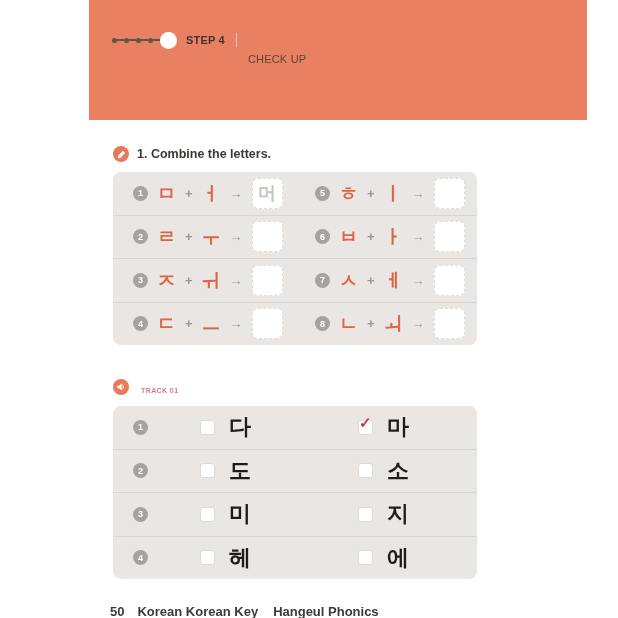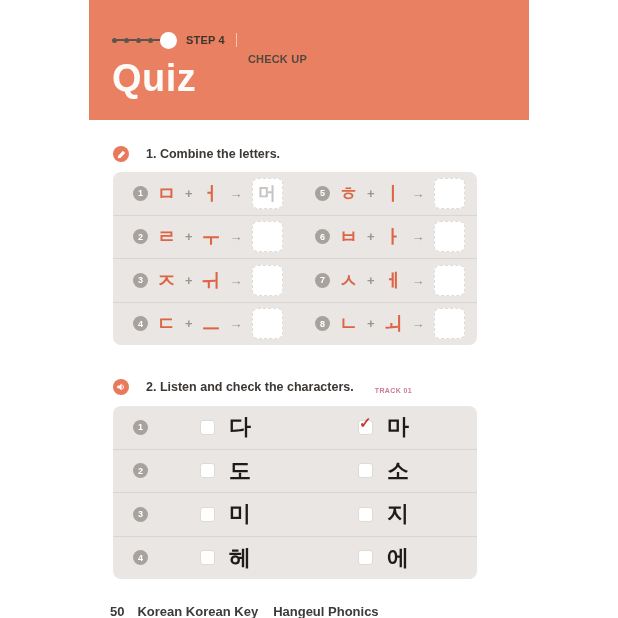--- a/index.html
+++ b/index.html
@@ -1,31 +1,31 @@
 <!DOCTYPE html>
 <html><head>
 <meta charset="utf-8">
 <style>
   html,body{margin:0;padding:0;}
   body{
     width:618px;height:618px;background:#ffffff;position:relative;overflow:hidden;
     font-family:"Liberation Sans", sans-serif;
   }
   
-  .banner{position:absolute;left:89px;top:0;width:440px;height:120px;background:#EA8062;}
+  .banner{position:absolute;left:89px;top:0;width:498px;height:120px;background:#EA8062;}
   .progress-row{position:absolute;left:23px;top:31px;height:18px;display:flex;align-items:center;}
   .pdot{width:5px;height:5px;border-radius:50%;background:#5B544C;flex:none;}
   .pline{width:7px;height:2px;background:#5B544C;flex:none;}
   .bigdot{width:17px;height:17px;border-radius:50%;background:#ffffff;flex:none;}
   .step-label{margin-left:9px;font-size:11px;font-weight:bold;color:#3D362F;letter-spacing:.2px;}
   .vsep{width:1px;height:14px;background:rgba(255,255,255,.55);margin:0 11px;}
-  .check-label{font-size:11px;font-weight:bold;color:#51493F;letter-spacing:.2px;margin-top:37px;}
+  .check-label{font-size:11px;font-weight:normal;color:#51493F;letter-spacing:.2px;margin-top:37px;}
   .quiz-title{position:absolute;left:23px;top:58px;font-size:38px;font-weight:bold;color:#FCFBF8;letter-spacing:.5px;line-height:1.1;}
   
-  .sec-head{position:absolute;left:113px;display:flex;align-items:center;gap:17px;}
+  .sec-head{position:absolute;left:113px;display:flex;align-items:center;gap:8px;}
   .sec-icon{width:16px;height:16px;border-radius:50%;background:#E8795C;display:flex;align-items:center;justify-content:center;flex:none;}
   .sec-title{font-size:12.5px;font-weight:bold;color:#3C3835;}
   .track{font-size:7px;font-weight:bold;color:#CE7A91;margin-left:4px;letter-spacing:.4px;align-self:flex-end;margin-bottom:1px;}
   
   .panel{position:absolute;left:113px;width:364px;height:173px;background:#E9E6E4;border-radius:8px;display:flex;flex-direction:column;overflow:hidden;}
   #panel1{top:172px;}
   #panel2{top:406px;}
   .p1-row{flex:1;display:flex;border-bottom:1px solid #D9D5D2;}
   .p1-row:last-child{border-bottom:none;}
   .p1-cell{width:50%;display:flex;align-items:center;padding-left:20px;gap:9px;box-sizing:border-box;}
@@ -56,21 +56,20 @@
     <span class="pline"></span>
     <span class="pdot"></span>
     <span class="pline"></span>
     <span class="pdot"></span>
     <span class="pline"></span>
     <span class="bigdot"></span>
     <span class="step-label">STEP 4</span>
     <span class="vsep"></span>
     <span class="check-label">CHECK UP</span>
   </div>
-  <div class="quiz-title">Quiz</div>
 </div>
 
 <div class="sec-head" style="top:146px;">
   <span class="sec-icon">
     <svg width="9" height="9" viewBox="0 0 16 16">
         <path d="M10.5 1.5 L14.5 5.5 L6 14 L1.5 14.7 L2.2 10.2 Z" fill="#ffffff"></path>
       </svg>
   </span>
   <span class="sec-title">1. Combine the letters.</span>
 </div>
@@ -166,21 +165,20 @@
   </div>
 </div>
 
 <div class="sec-head" style="top:379px;">
   <span class="sec-icon">
     <svg width="10" height="10" viewBox="0 0 16 16">
         <polygon points="2,6 5,6 9,2.5 9,13.5 5,10 2,10" fill="#ffffff"></polygon>
         <path d="M11 5 Q13.5 8 11 11" stroke="#ffffff" fill="none" stroke-width="1.6" stroke-linecap="round"></path>
       </svg>
   </span>
-  <span class="sec-title">2. Listen and check the characters.</span>
   <span class="track">TRACK 01</span>
 </div>
 
 <div class="panel" id="panel2">
   <div class="p2-row">
     <span class="numchip">1</span>
     <div class="opt">
       <span class="cb">
           <span class="checkmark"></span>
         </span>

